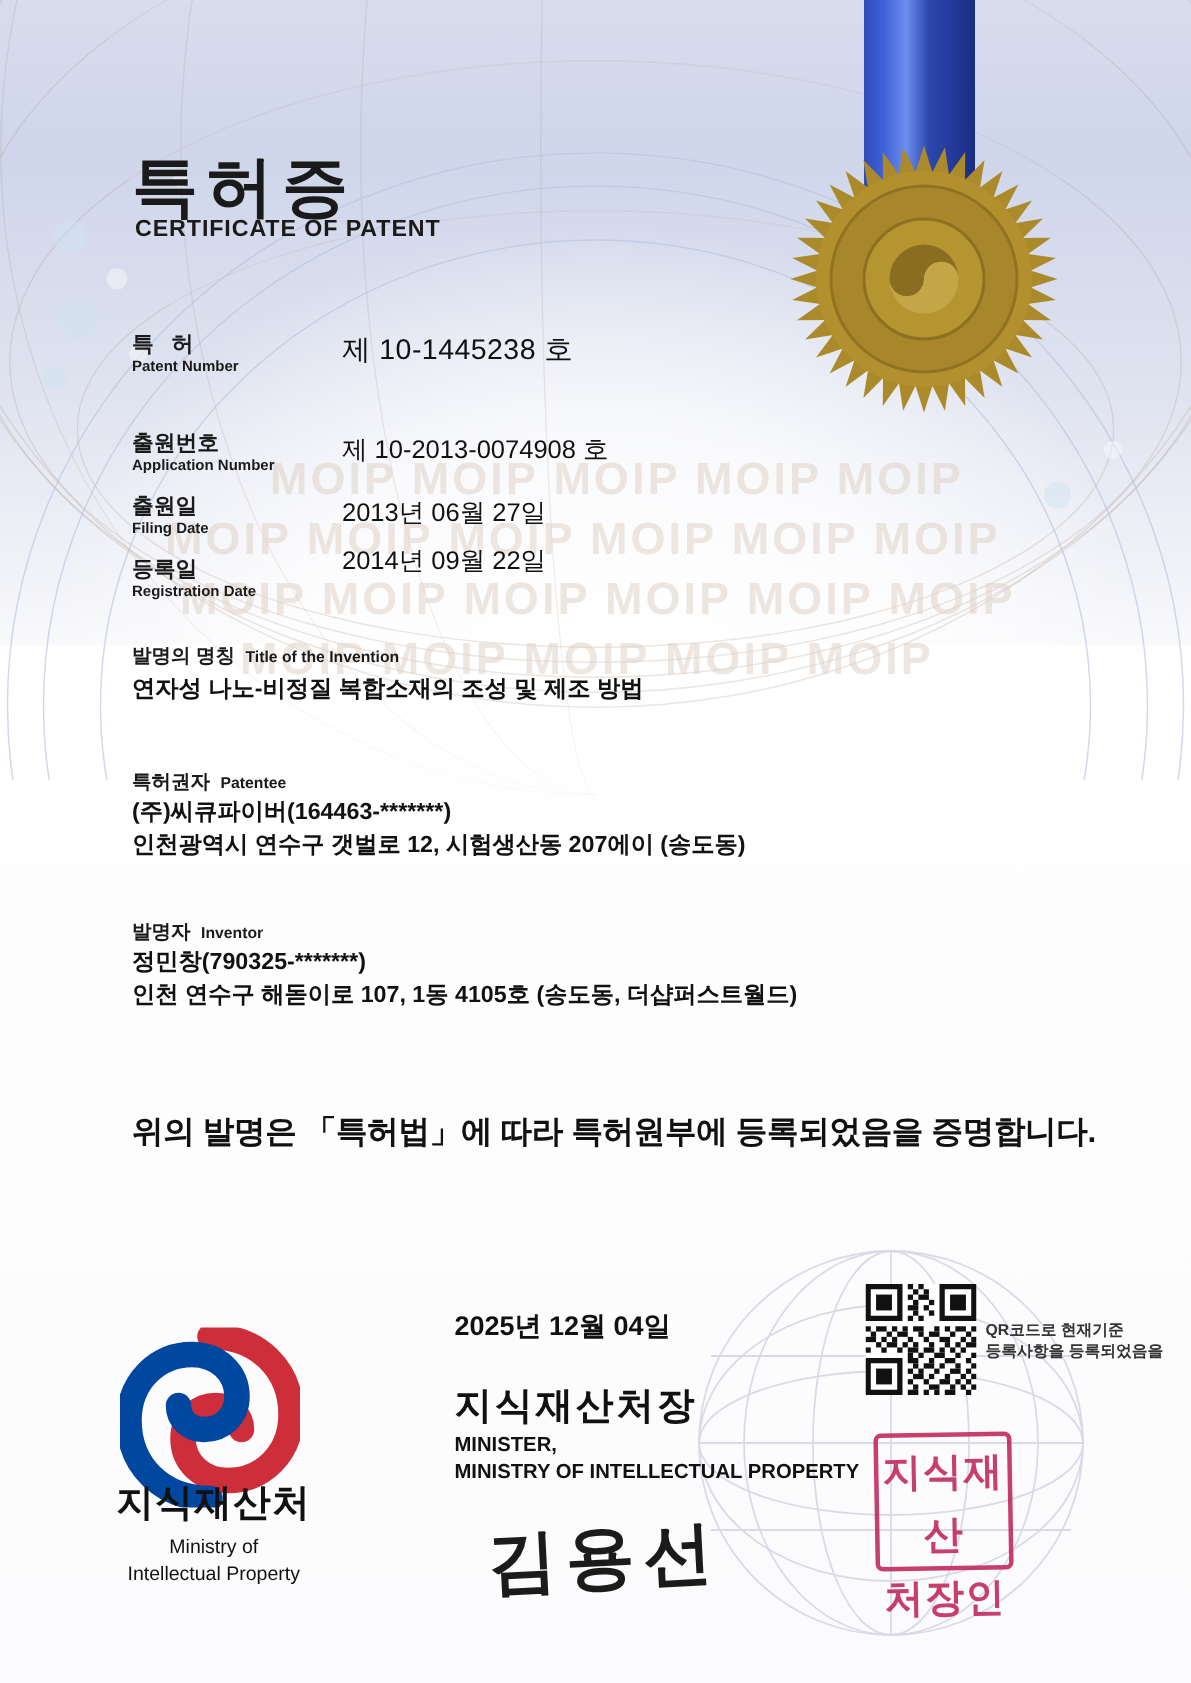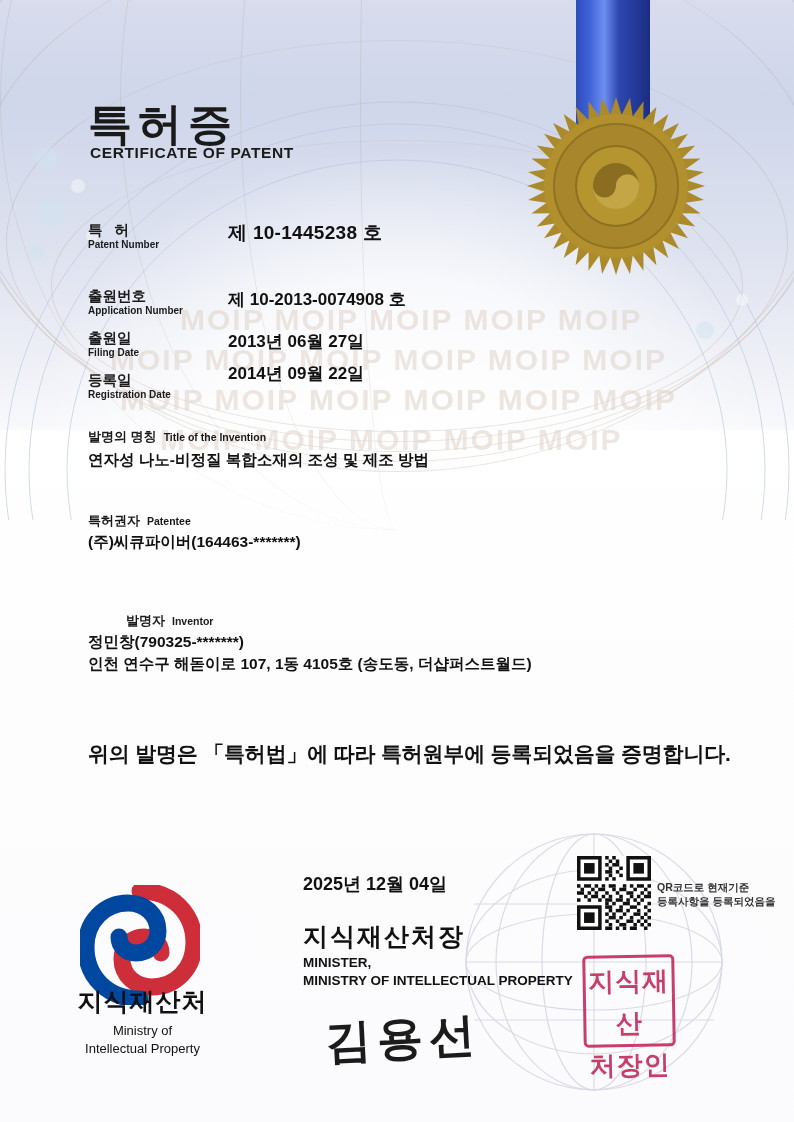--- a/index.html
+++ b/index.html
@@ -131,21 +131,21 @@
   }
   .fld .en {
     font-size: 10px;
     font-weight: bold;
     color: #1a1a1a;
     line-height: 12px;
   }
   .val {
     position: absolute;
     font-size: 17px;
-    font-weight: bold;
+    font-weight: normal;
     color: #111;
     white-space: nowrap;
   }
   .val.big {
     font-size: 19px;
     letter-spacing: 0.3px;
   }
 
   .sec-label {
     position: absolute;
@@ -429,22 +429,23 @@
 
   <div class="sec-label" style="left:88px; top:428px;">
     <span>발명의 명칭</span><span class="en">Title of the Invention</span>
   </div>
   <div class="sec-val" style="left:88px; top:448px;">연자성 나노-비정질 복합소재의 조성 및 제조 방법</div>
 
   <div class="sec-label" style="left:88px; top:512px;">
     <span>특허권자</span><span class="en">Patentee</span>
   </div>
   <div class="sec-val" style="left:88px; top:530px;">(주)씨큐파이버(164463-*******)</div>
-
-  <div class="sec-label" style="left:88px; top:612px;margin-left:38px;">
+  <div class="sec-val" style="left:88px; top:552px;">인천광역시 연수구 갯벌로 12, 시험생산동 207에이 (송도동)</div>
+
+  <div class="sec-label" style="left:88px; top:612px;">
     <span>발명자</span><span class="en">Inventor</span>
   </div>
   <div class="sec-val" style="left:88px; top:630px;">정민창(790325-*******)</div>
   <div class="sec-val" style="left:88px; top:652px;">인천 연수구 해돋이로 107, 1동 4105호 (송도동, 더샵퍼스트월드)</div>
 
   <div class="cert-ko">위의 발명은 「특허법」에 따라 특허원부에 등록되었음을 증명합니다.</div>
 
   <div class="issue-date">2025년 12월 04일</div>
   <div class="minister-ko">지식재산처장</div>
   <div class="minister-en">

